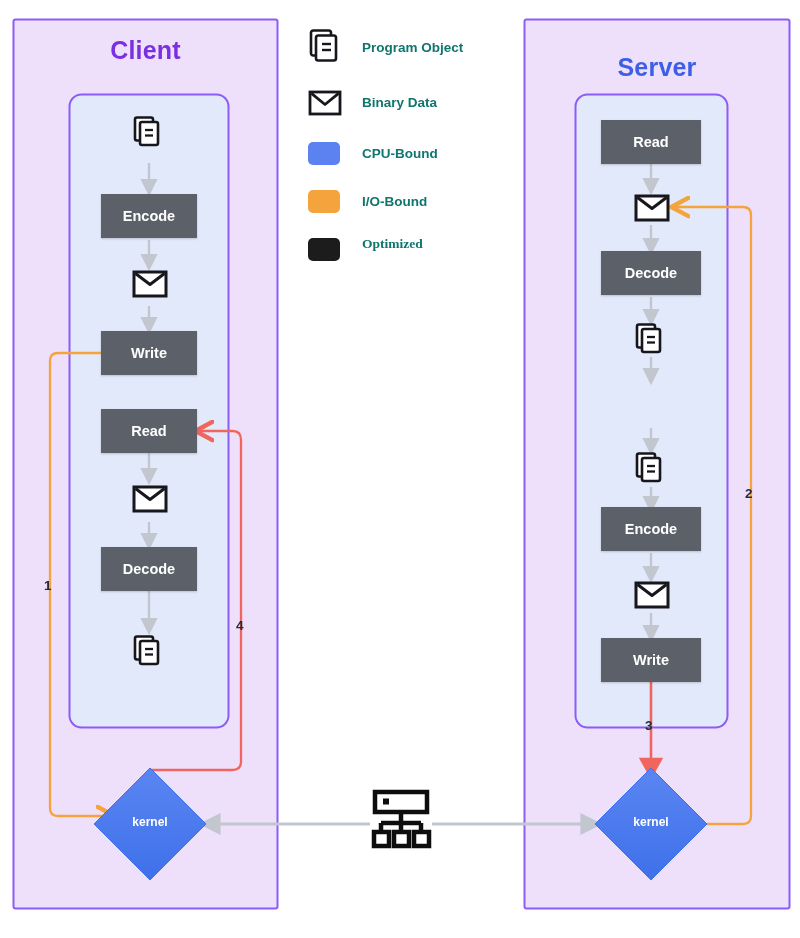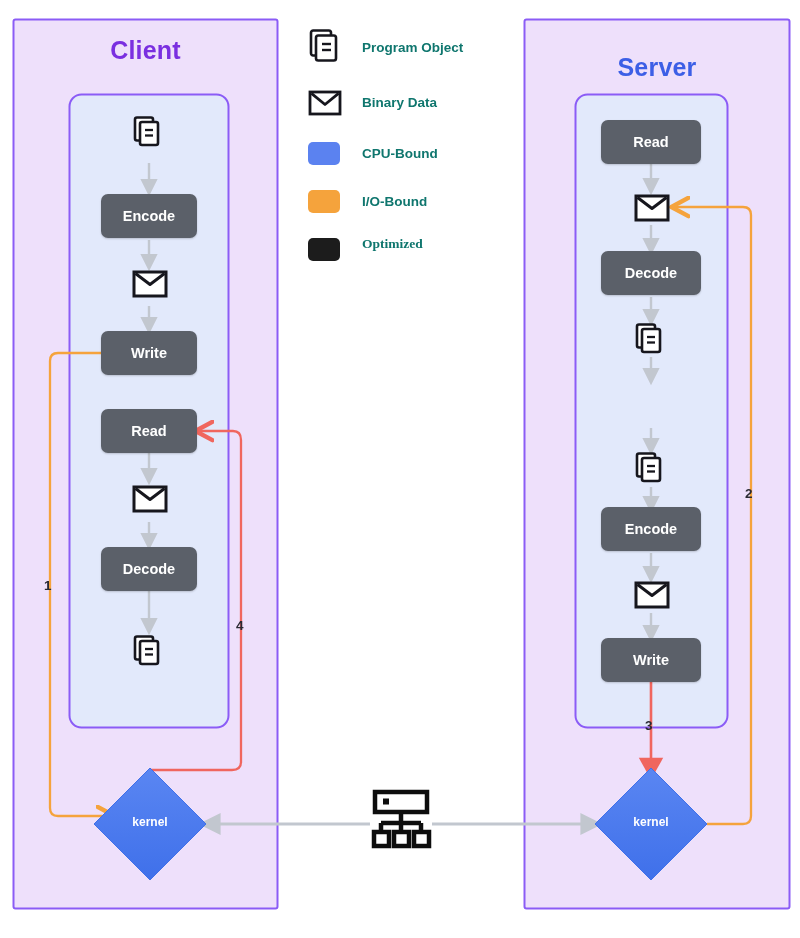--- a/index.html
+++ b/index.html
@@ -6,21 +6,21 @@
   body{width:800px;height:938px;font-family:"Liberation Sans",sans-serif;overflow:hidden;}
   #stage{position:relative;width:800px;height:938px;}
   svg#scene{position:absolute;left:0;top:0;width:800px;height:938px;}
 
   .panel-title{position:absolute;font-weight:bold;font-size:25px;letter-spacing:.2px;text-align:center;}
   #client-title{left:13px;top:36px;width:265px;color:#7A2FE0;}
   #server-title{left:524px;top:32px;width:266px;color:#3C5FE6;margin-top:21px;}
 
   .node{position:absolute;display:flex;align-items:center;justify-content:center;
         background:#5b6069;color:#ffffff;font-weight:bold;font-size:14.5px;
-        border-radius:7px;box-shadow:0 1px 2px rgba(0,0,0,.18);}
+        border-radius:0;box-shadow:0 1px 2px rgba(0,0,0,.18);}
   .handler{position:absolute;display:flex;align-items:center;justify-content:center;
         background:linear-gradient(110deg,#6e7bf2 0%,#4f72f5 55%,#4a6ef2 100%);
         color:#eef2ff;font-weight:bold;font-size:14.5px;border:2.5px solid #8b5cf6;
         border-radius:26px;box-shadow:0 1px 3px rgba(0,0,0,.2);}
   .kernel-label{position:absolute;color:#ffffff;font-weight:bold;font-size:12px;
         text-align:center;pointer-events:none;}
 
   .legend{position:absolute;font-weight:bold;font-size:13.5px;color:#0f766e;white-space:nowrap;}
   .flownum{position:absolute;font-weight:bold;font-size:13.5px;color:#2a2a33;}
 </style>

